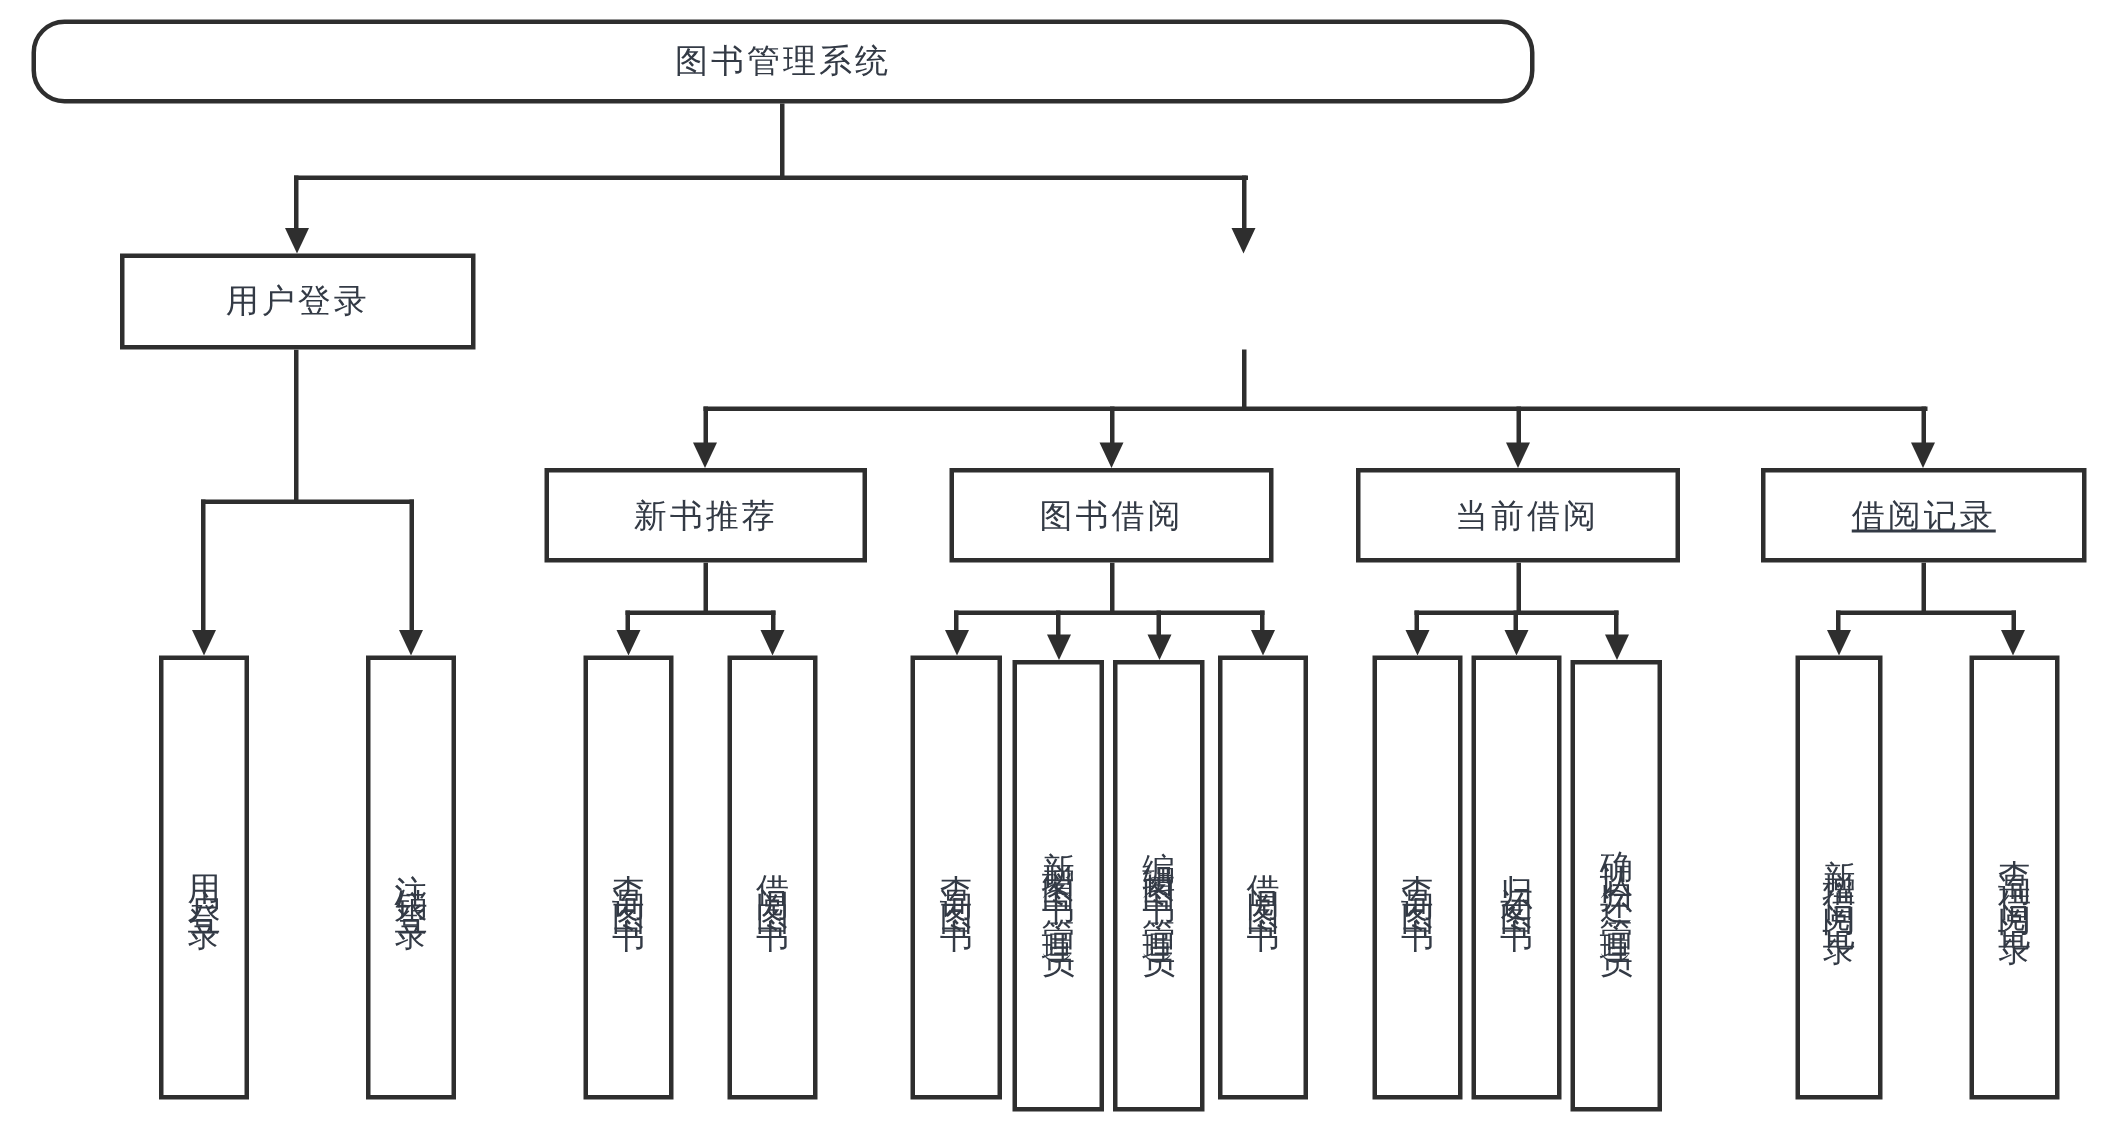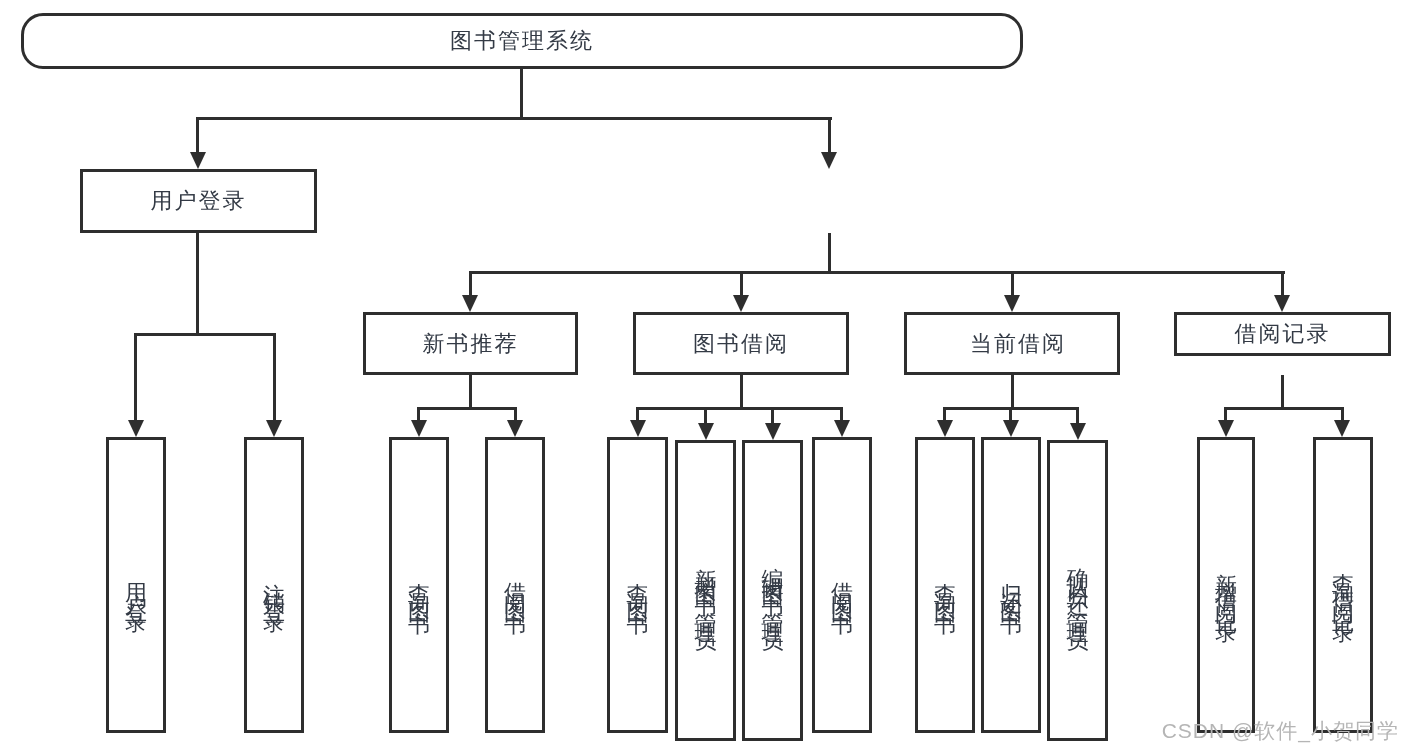--- a/index.html
+++ b/index.html
@@ -48,21 +48,21 @@
     letter-spacing: 1px;
   }
 
   
   #n-root            { left: 21px;   top: 13px;  width: 1002px; height: 56px; border-radius: 22px; }
   #n-user-login      { left: 80px;   top: 169px; width: 237px;  height: 64px; }
   #n-book-mgmt       { left: 711px;  top: 169px; width: 236px;  height: 64px; }
   #n-new-book-rec    { left: 363px;  top: 312px; width: 215px;  height: 63px; }
   #n-book-borrow     { left: 633px;  top: 312px; width: 216px;  height: 63px; }
   #n-current-borrow  { left: 904px;  top: 312px; width: 216px;  height: 63px; padding-left: 12px; }
-  #n-borrow-records  { left: 1174px; top: 312px; width: 217px;  height: 44px; }
+  #n-borrow-records  { left: 1174px; top: 312px; width: 217px;  height: 63px; text-decoration: underline; }
   .leaf              { top: 437px; height: 296px; }
   .leaf.admin        { top: 440px; height: 301px; }
   #n-leaf-user-login { left: 106px;  width: 60px; }
   #n-leaf-logout     { left: 244px;  width: 60px; }
   #n-nbr-query       { left: 389px;  width: 60px; }
   #n-nbr-borrow      { left: 485px;  width: 60px; }
   #n-bb-query        { left: 607px;  width: 61px; }
   #n-bb-add          { left: 675px;  width: 61px; }
   #n-bb-edit         { left: 742px;  width: 61px; }
   #n-bb-borrow       { left: 812px;  width: 60px; }
@@ -254,14 +254,13 @@
   <div class="box vbox leaf admin" id="n-cb-confirm">
     <span>确认归还（管理员）</span>
   </div>
   <div class="box vbox leaf" id="n-br-add">
     <span>新增借阅记录</span>
   </div>
   <div class="box vbox leaf" id="n-br-query">
     <span>查询借阅记录</span>
   </div>
 
-  <div class="watermark">CSDN @软件_小贺同学</div>
 </div>
 
 </body></html>

